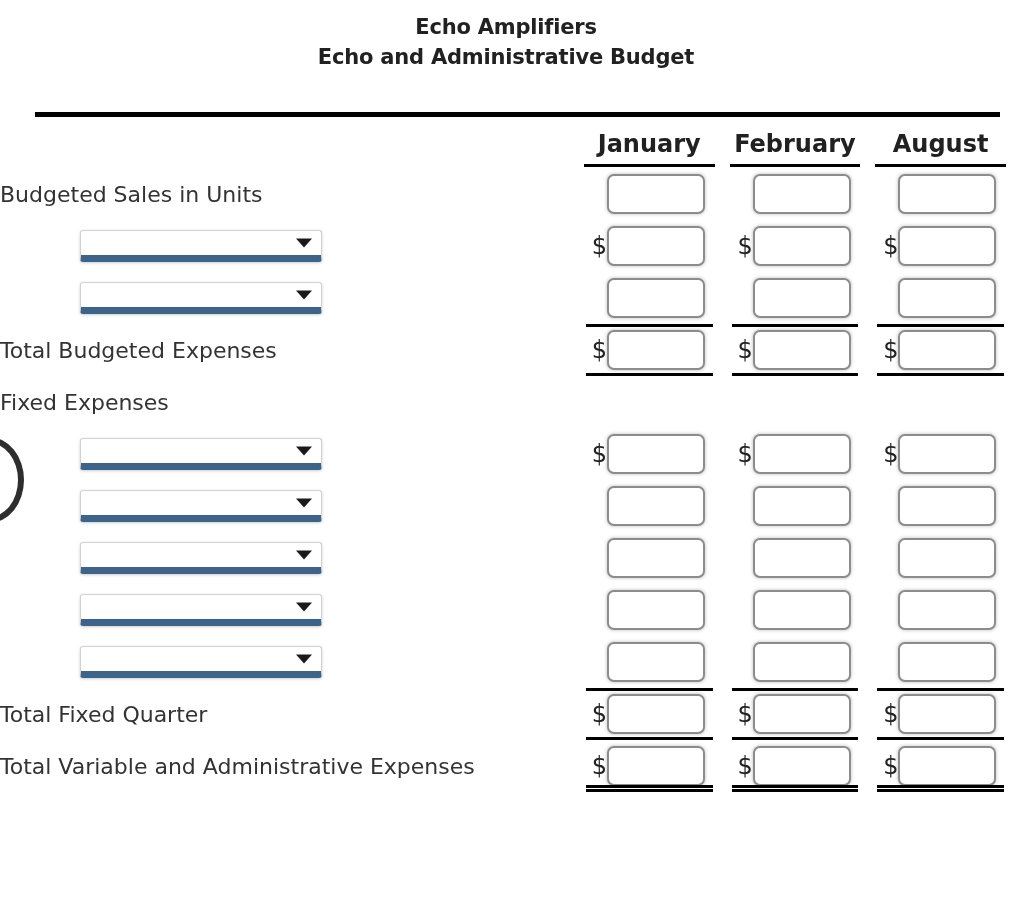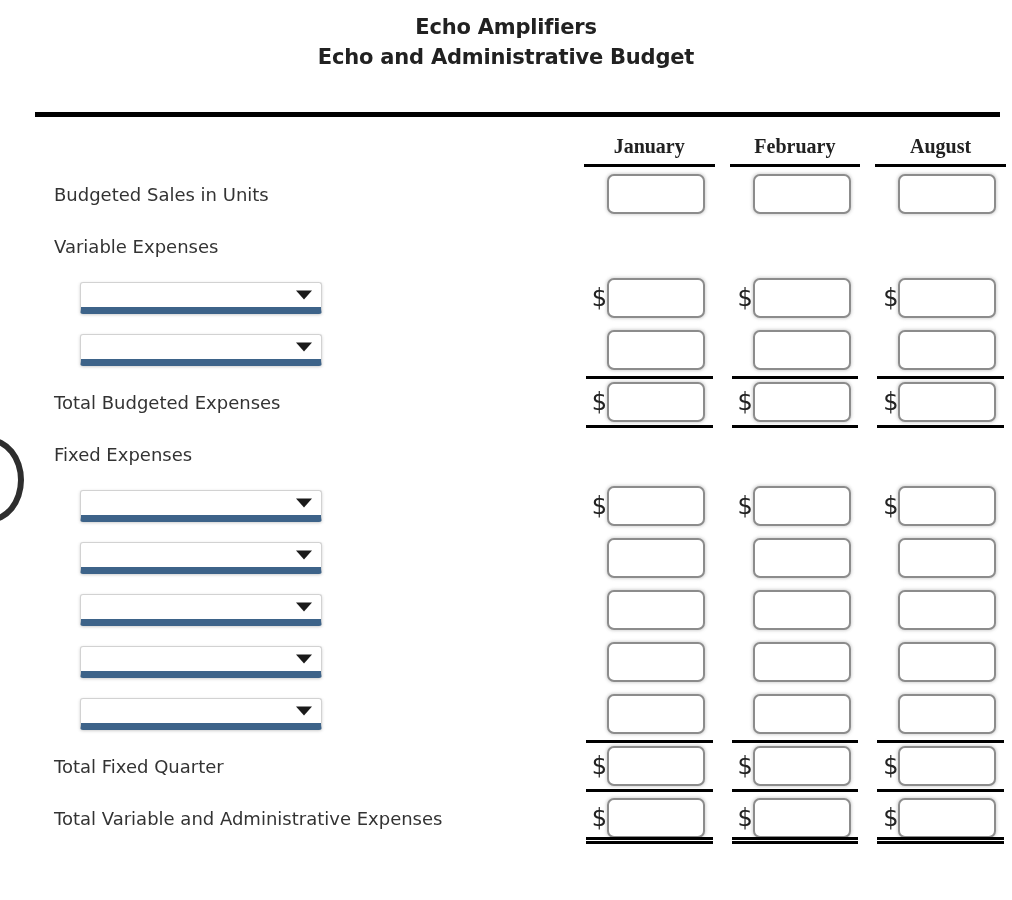--- a/index.html
+++ b/index.html
@@ -41,39 +41,37 @@
   table.budget col.c-label { width: 575px; }
   table.budget col.c-month { width: 142px; }
   table.budget col.c-gap   { width: 3px; }
 
   td, th { padding: 0; vertical-align: middle; }
 
   
   .colhead {
     text-align: center;
     font-weight: bold;
-    font-size: 20px;
+    font-size: 24px;
     color: #212121;
     padding-bottom: 2px;
     height: 40px;
     vertical-align: bottom;
-    font-family: Liberation Serif, serif;
   }
   .colhead span { display: inline-block; }
   .hrule-cell { height: 8px; }
   .hrule {
     height: 3px; background: #000000;
     margin: 2px 6px 0 6px;
   }
 
   
   .rowlabel {
-    font-size: 18px;
+    font-size: 22px;
     color: #333333;
-    padding-left: 54px;
     white-space: nowrap;
   }
 
   
   .money {
     position: relative;
     height: 52px;
   }
   .money-inner {
     display: flex;
@@ -219,30 +217,20 @@
             <td></td>
             <td class="money">
               <div class="money-inner">
                 <span class="dollar blank">$</span>
                 <input type="text" class="numbox" placeholder="" style="">
               </div>
             </td>
           </tr>
           <tr>
             <td>
-              <div class="rowlabel">Variable Expenses</div>
-            </td>
-            <td class="money" style="height: 52px;"></td>
-            <td></td>
-            <td class="money" style="height: 52px;"></td>
-            <td></td>
-            <td class="money" style="height: 52px;"></td>
-          </tr>
-          <tr>
-            <td>
               <div class="selwrap">
                 <div class="fauxselect">
                   <span class="seltext"></span>
                   <span class="arrow"></span>
                 </div>
               </div>
             </td>
             <td class="money">
               <div class="money-inner">
                 <span class="dollar">$</span>

